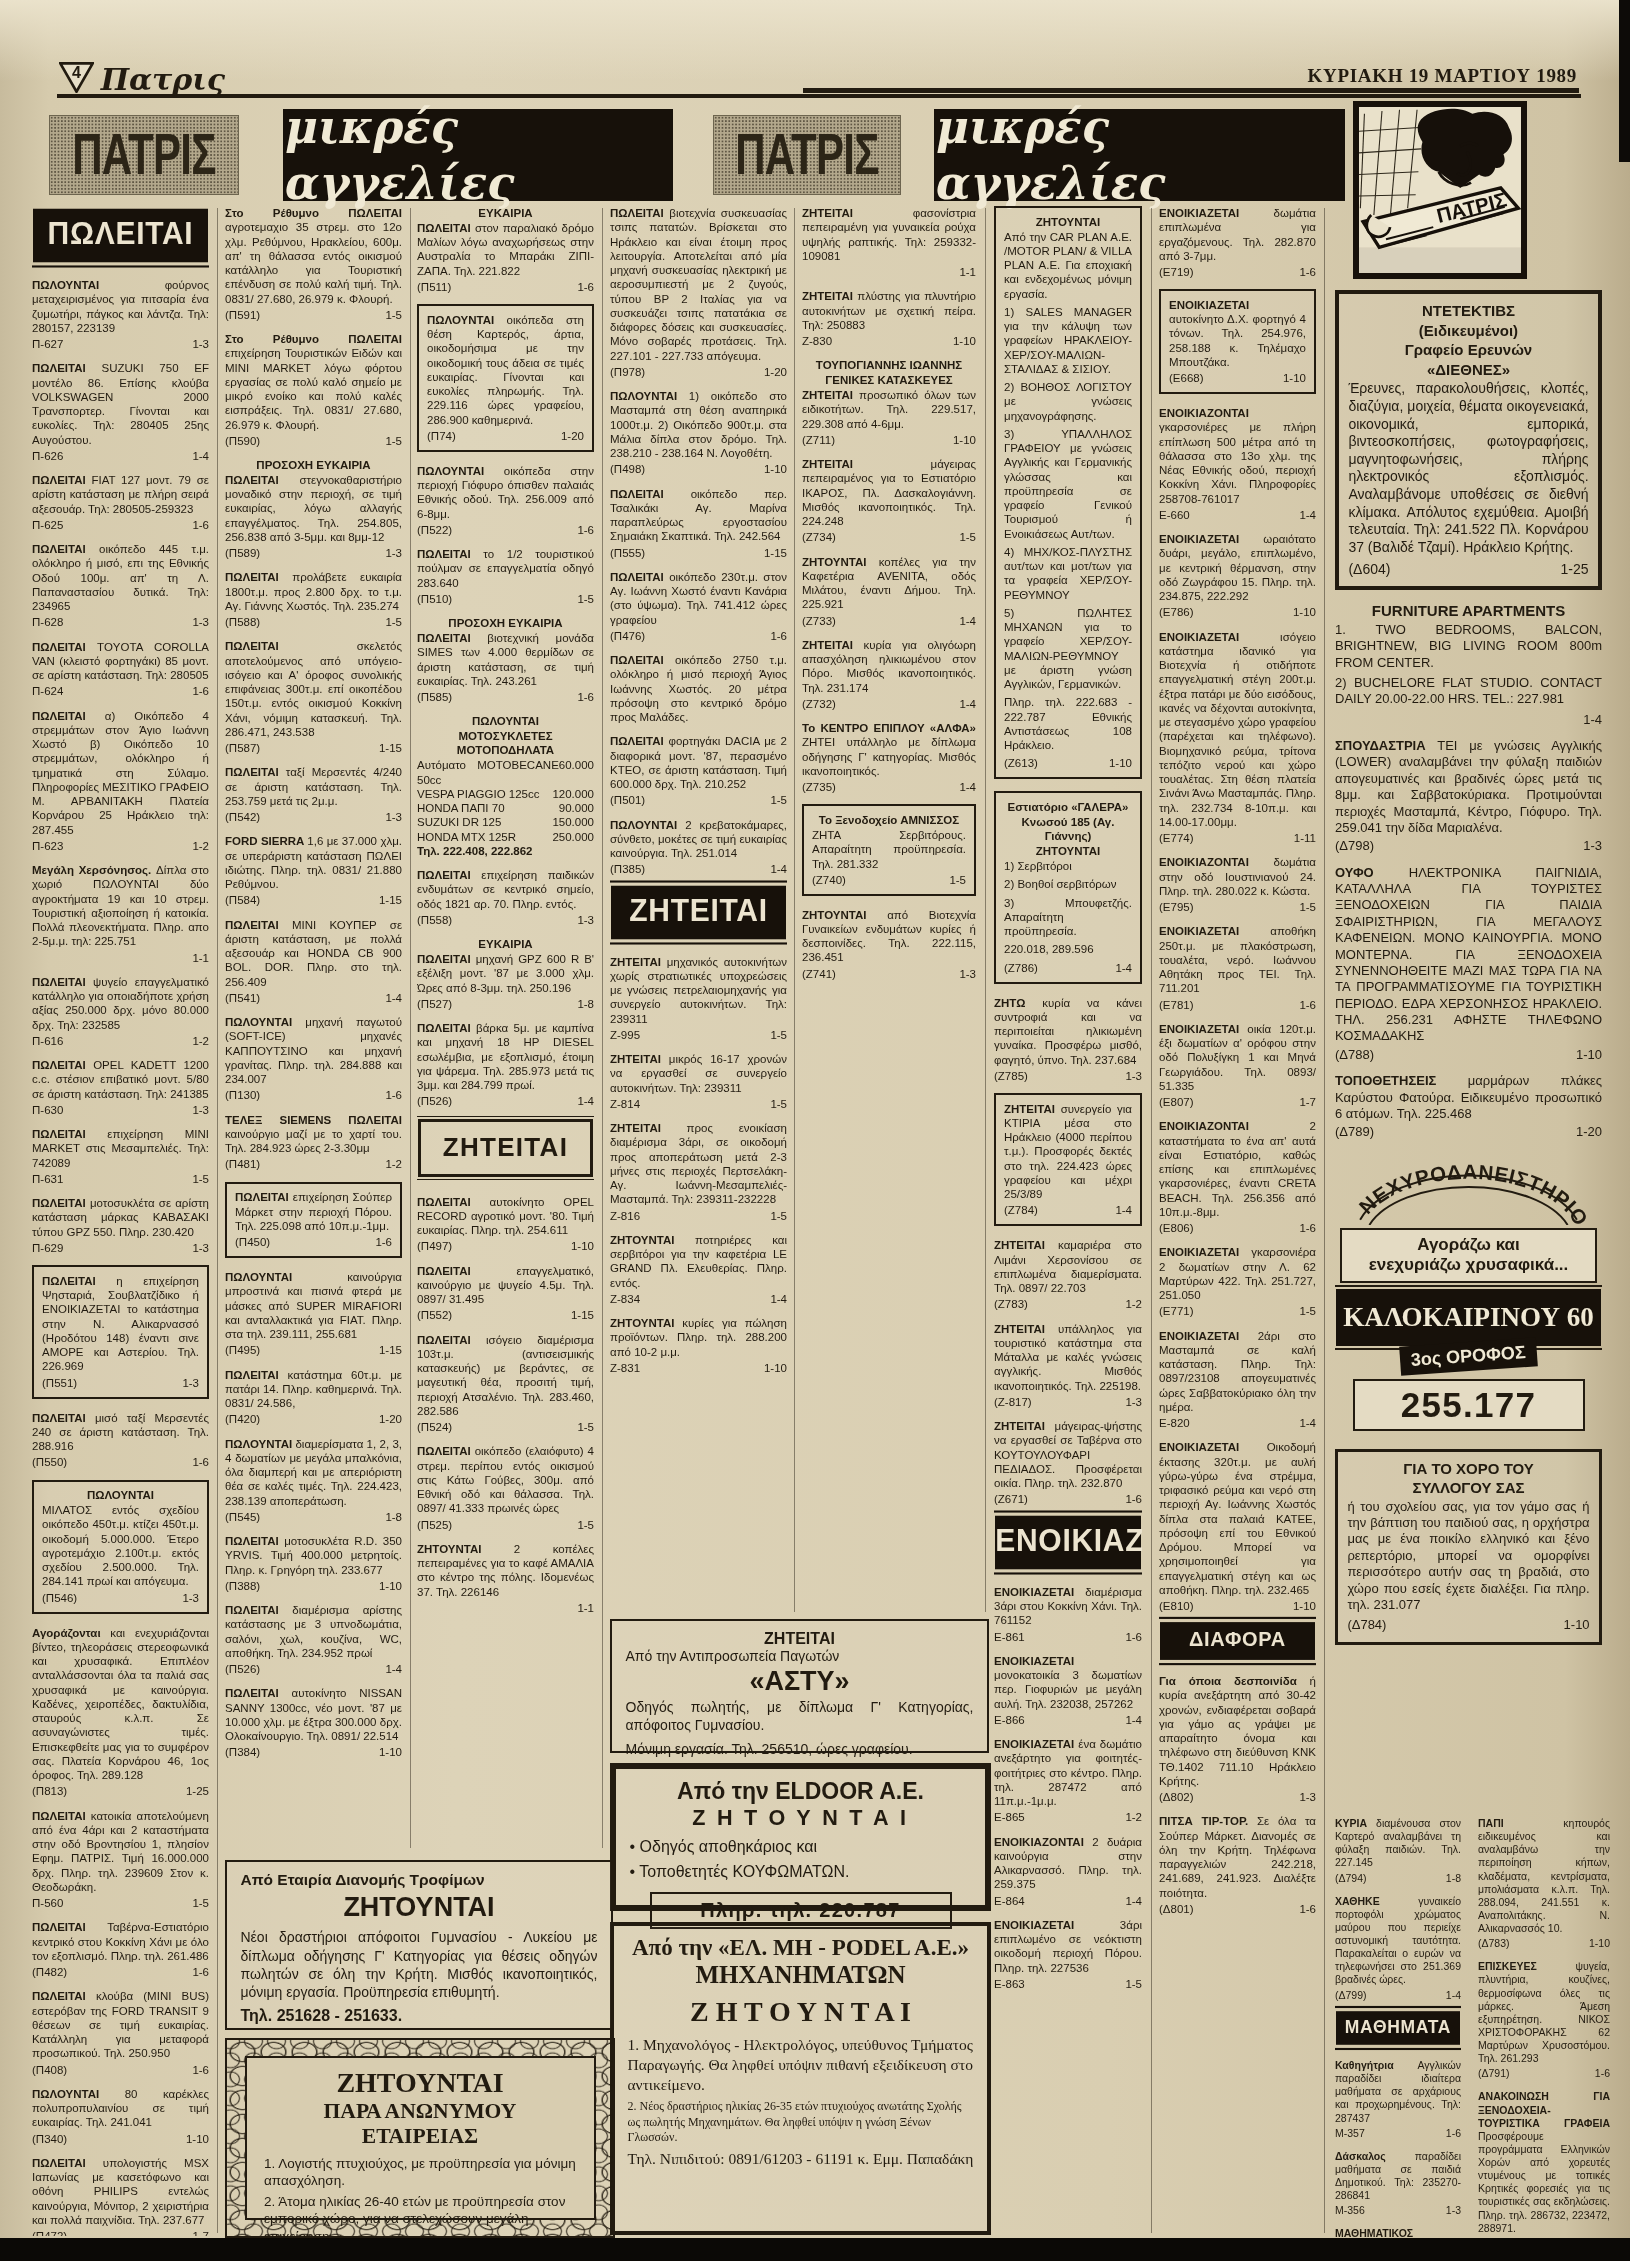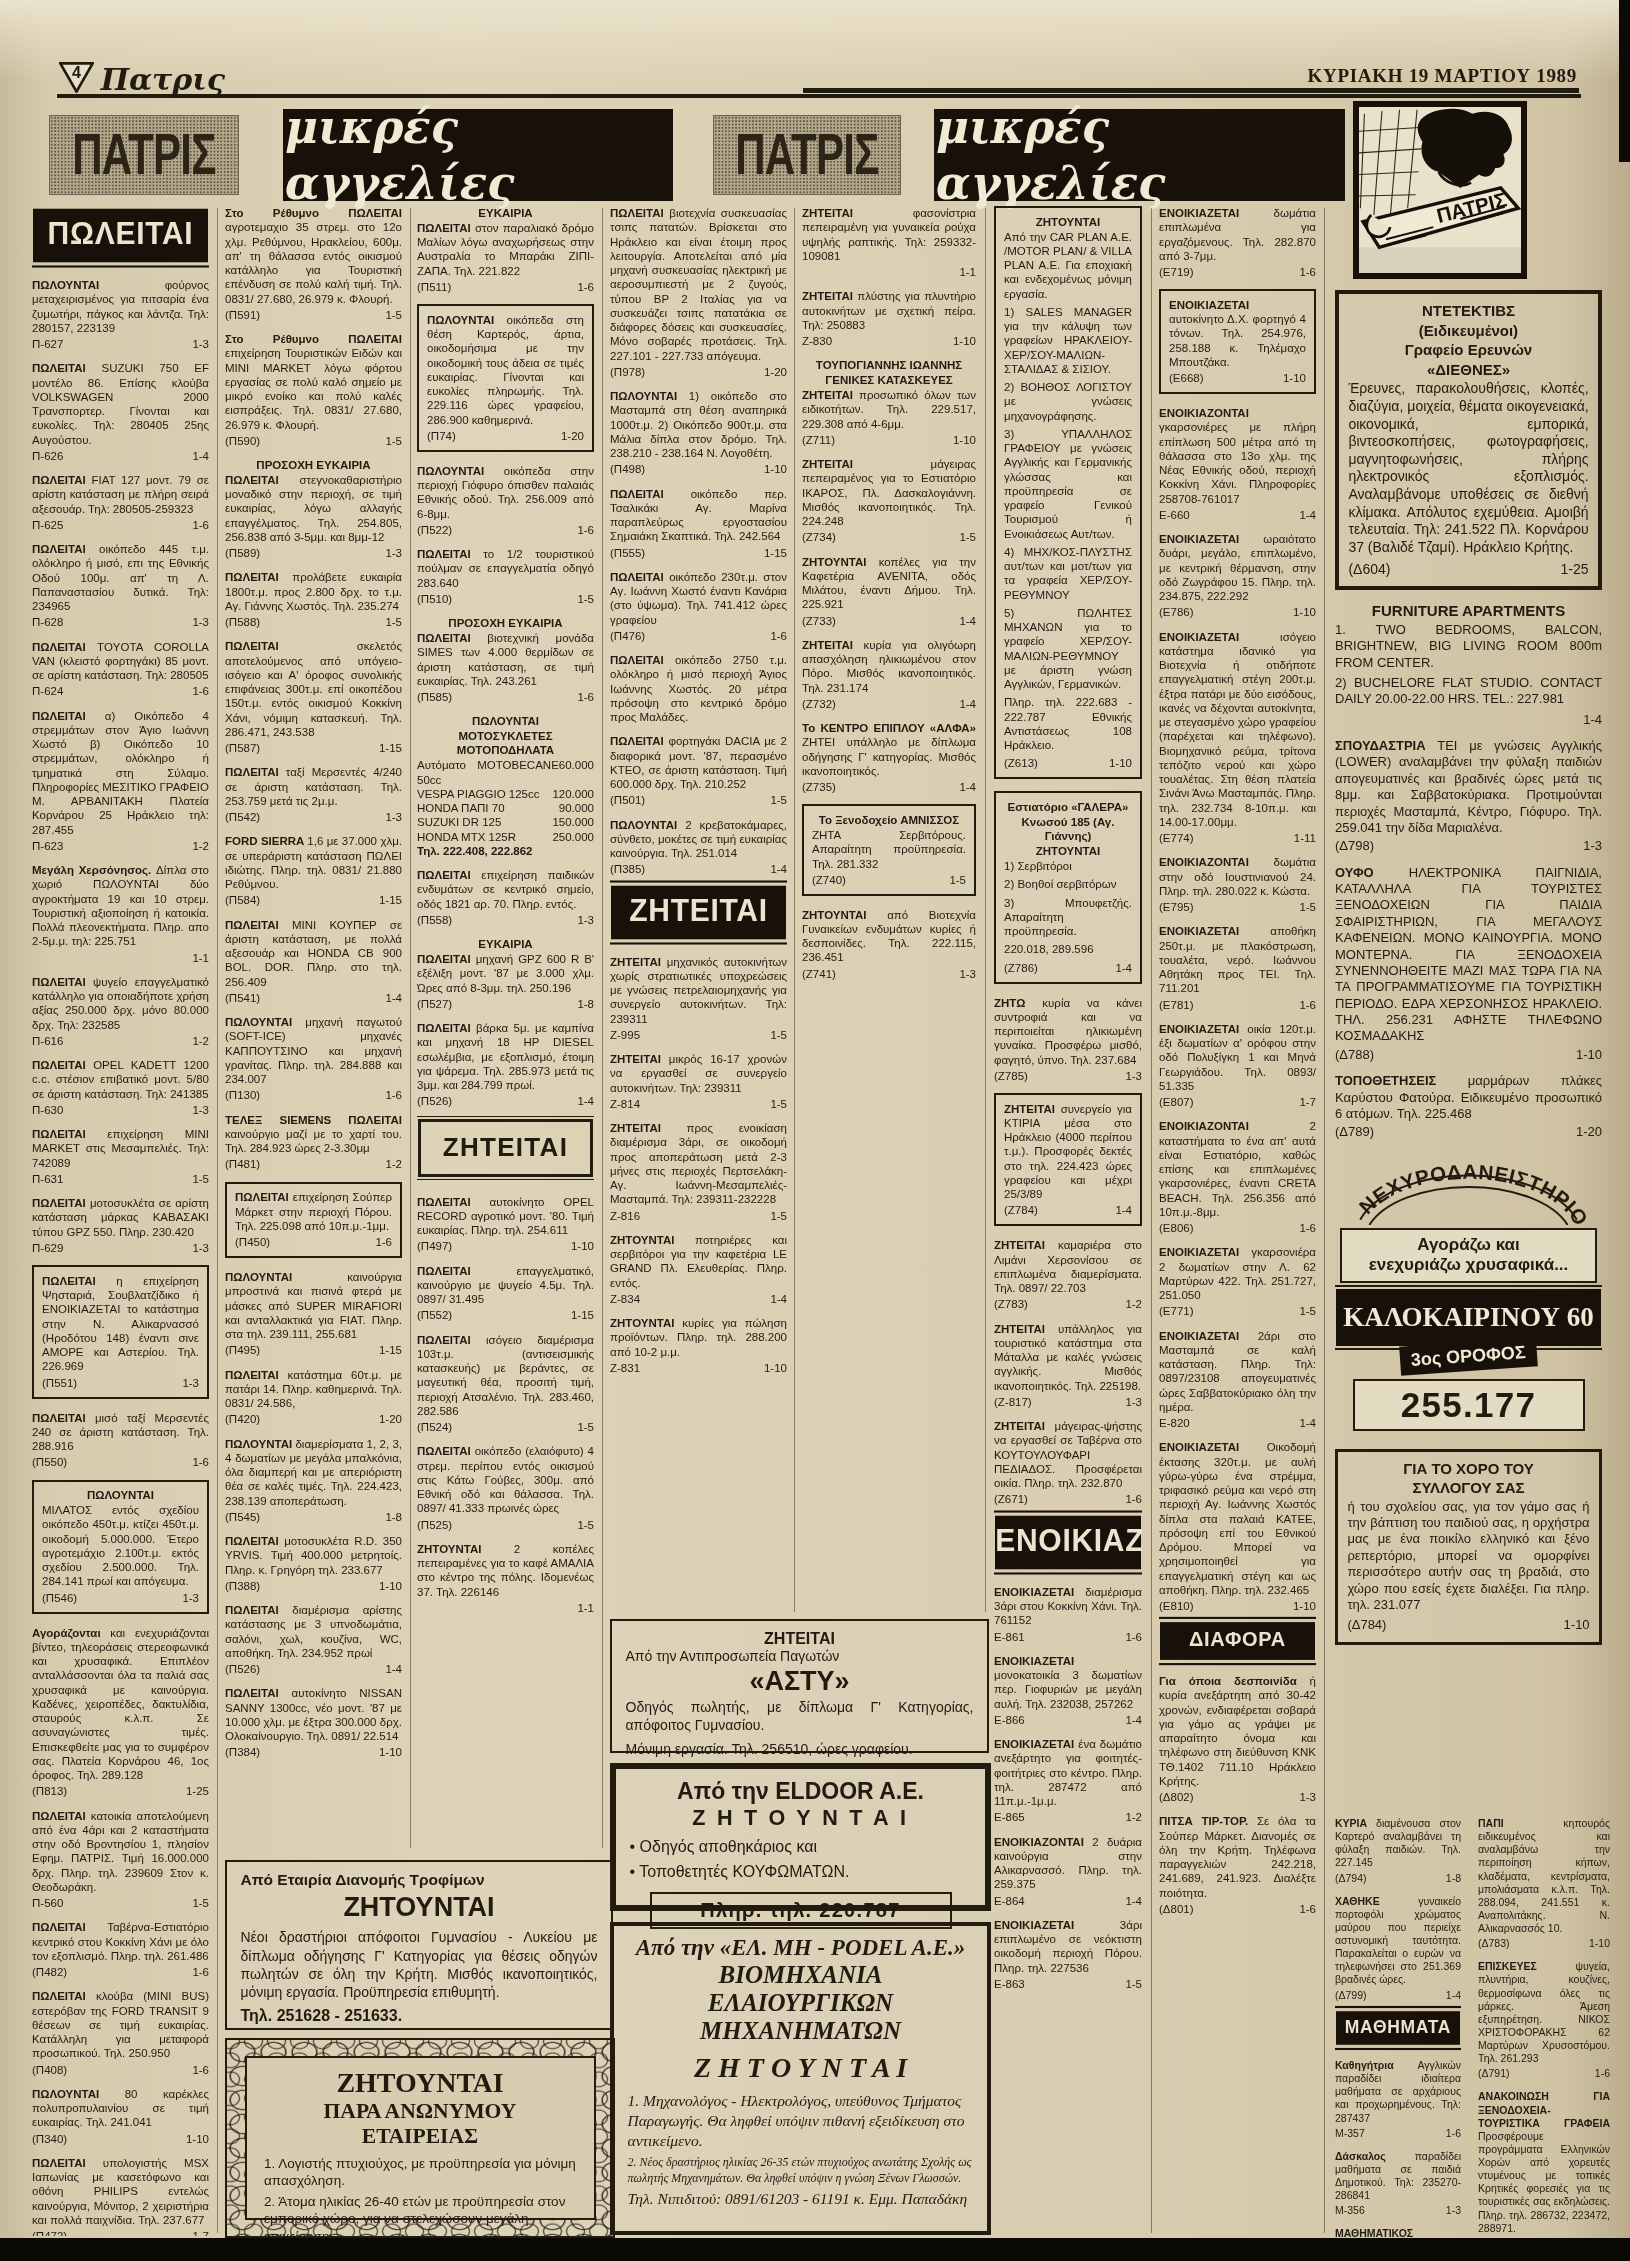--- a/index.html
+++ b/index.html
@@ -102,21 +102,21 @@
   .pawn-phone{border:2.7px solid var(--ink);font-weight:800;font-size:35px;letter-spacing:1.3px;padding:4px 0;margin:8px 17.5px 0 17.5px;background:var(--paper2);}
 
   
   .bigbox{position:absolute;box-sizing:border-box;border:2.7px solid var(--ink);padding:9.4px 13.5px;background:rgba(255,255,255,.04);}
   .bb-c{text-align:left;}
   .bb-title{font-weight:800;text-align:center;}
   .bb-body{font-size:14px;line-height:1.3;text-align:justify;margin-top:5.4px;}
   #box-eldoor{border-width:6px;}
   .eldoor-phone{border:2px solid var(--ink);font-weight:800;font-size:20px;text-align:center;padding:5.4px 2.7px;margin:10.8px 20px 2.7px 20px;letter-spacing:1.3px;}
   .bullet{font-size:16px;margin-top:6.7px;}
-  #box-podel{font-family:"Liberation Serif",serif;font-style:italic;border-width:4px;}
+  #box-podel{font-family:"Liberation Serif",serif;border-width:4px;}
   .podel-h{font-weight:bold;text-align:center;}
   .pebble-outer{
     position:absolute;box-sizing:border-box;border:2px solid var(--ink);
     background-image:
       radial-gradient(ellipse at center,transparent 50%,rgba(32,25,14,.85) 55%,transparent 64%),
       radial-gradient(ellipse at center,transparent 48%,rgba(32,25,14,.8) 54%,transparent 63%);
     background-size:31px 24px,23px 19px;background-position:0 0,15px 10.8px;
   }
   .pebble-inner{
     position:absolute;left:17.5px;right:17.5px;top:16px;bottom:16px;
@@ -1072,21 +1072,20 @@
   <div class="bigbox" id="box-eldoor" style="left:610px;top:1763px;width:381px;height:148px;">
     <div class="bb-title" style="font-size:23px;">Από την ELDOOR A.E.</div>
     <div class="bb-title" style="font-size:21.6px;letter-spacing:2.7px;">Ζ Η Τ Ο Υ Ν Τ Α Ι</div>
     <div class="bullet">• Οδηγός αποθηκάριος και</div>
     <div class="bullet">• Τοποθετητές ΚΟΥΦΩΜΑΤΩΝ.</div>
     <div class="eldoor-phone">Πληρ. τηλ. 220.787</div>
   </div>
 
   <div class="bigbox" id="box-podel" style="left:610px;top:1922px;width:381px;height:313px;">
     <div class="podel-h" style="font-size:23px;">Από την «ΕΛ. ΜΗ - PODEL A.E.»</div>
-    <div class="podel-h" style="font-size:25px;">ΒΙΟΜΗΧΑΝΙΑ ΕΛΑΙΟΥΡΓΙΚΩΝ</div>
     <div class="podel-h" style="font-size:25px;">ΜΗΧΑΝΗΜΑΤΩΝ</div>
     <div class="podel-h" style="font-size:28px;margin:6.7px 0;">Ζ Η Τ Ο Υ Ν Τ Α Ι</div>
     <div style="font-size:15.5px;line-height:1.3;">1. Μηχανολόγος - Ηλεκτρολόγος, υπεύθυνος Τμήματος Παραγωγής. Θα ληφθεί υπόψιν πιθανή εξειδίκευση στο αντικείμενο.</div>
     <div style="font-size:12px;line-height:1.3;margin-top:4px;">2. Νέος δραστήριος ηλικίας 26-35 ετών πτυχιούχος ανωτάτης Σχολής ως πωλητής Μηχανημάτων. Θα ληφθεί υπόψιν η γνώση Ξένων Γλωσσών.</div>
     <div style="font-size:15.5px;margin-top:4px;">Τηλ. Νιπιδιτού: 0891/61203 - 61191 κ. Εμμ. Παπαδάκη</div>
 
   </div>
 
   <div class="bigbox" style="left:225px;top:1860px;width:388px;height:170px;">
     <div class="bb-c" style="font-size:15.5px;font-weight:bold;">Από Εταιρία Διανομής Τροφίμων</div>

